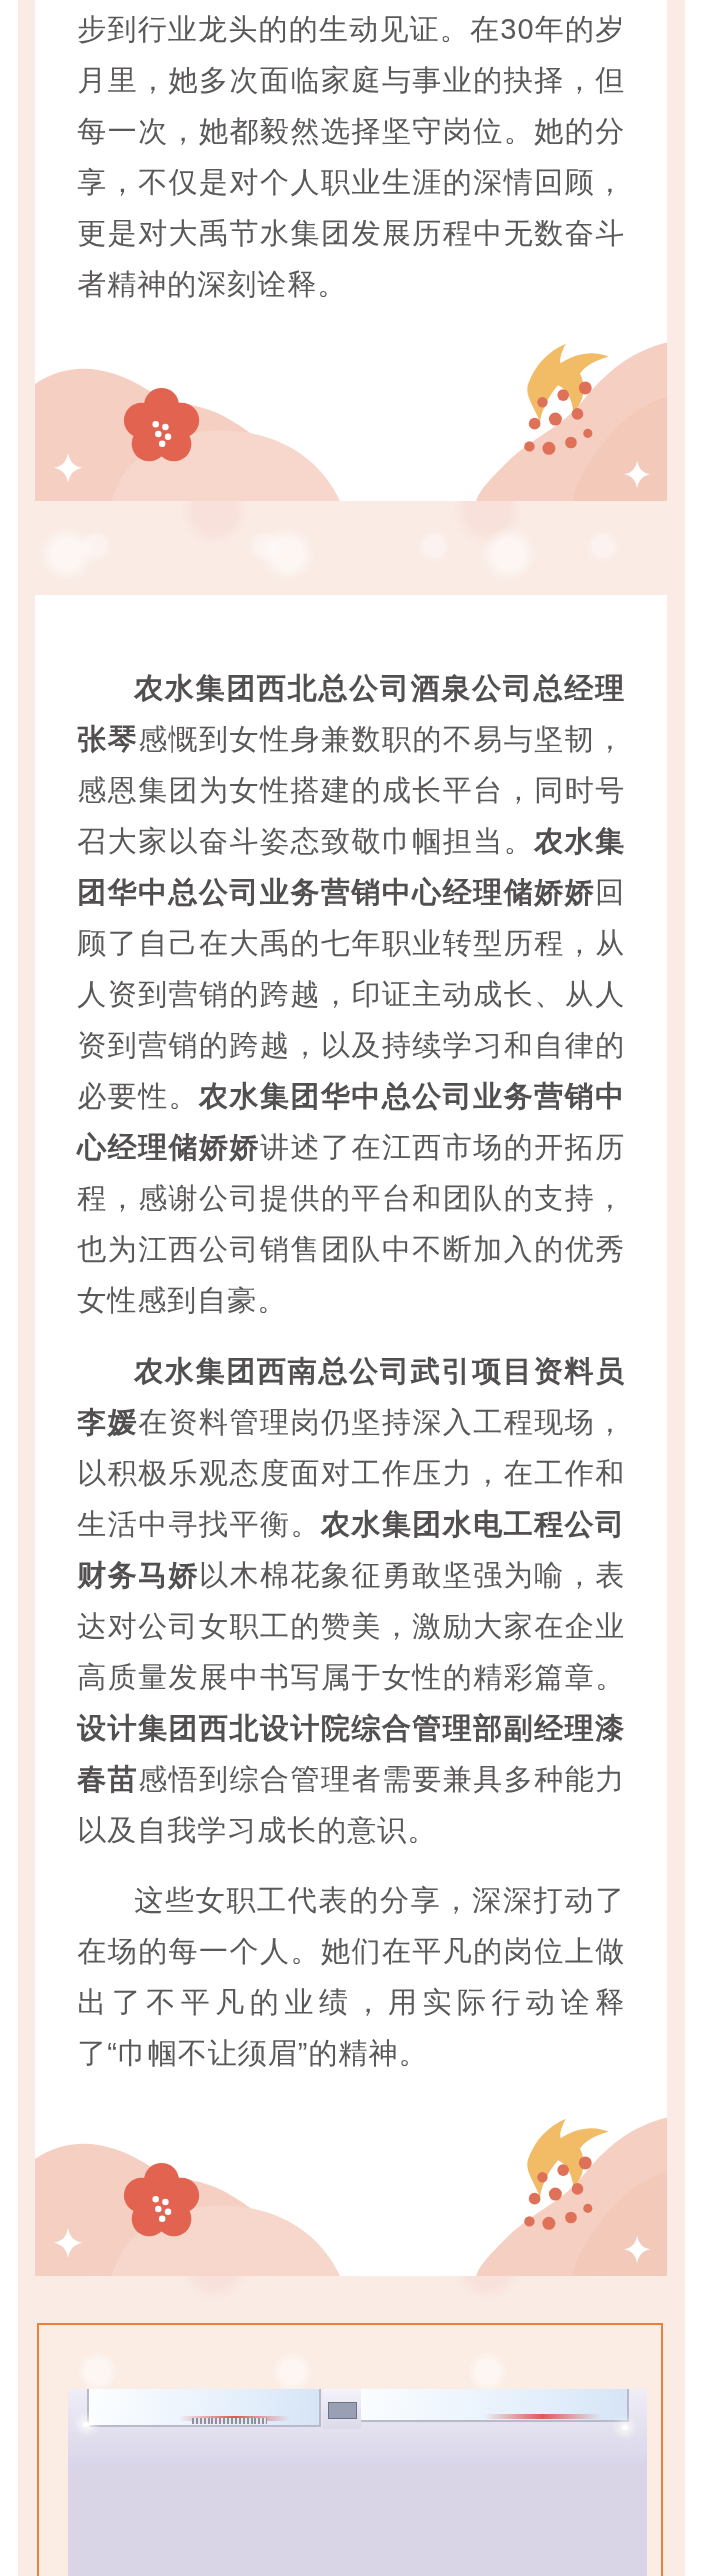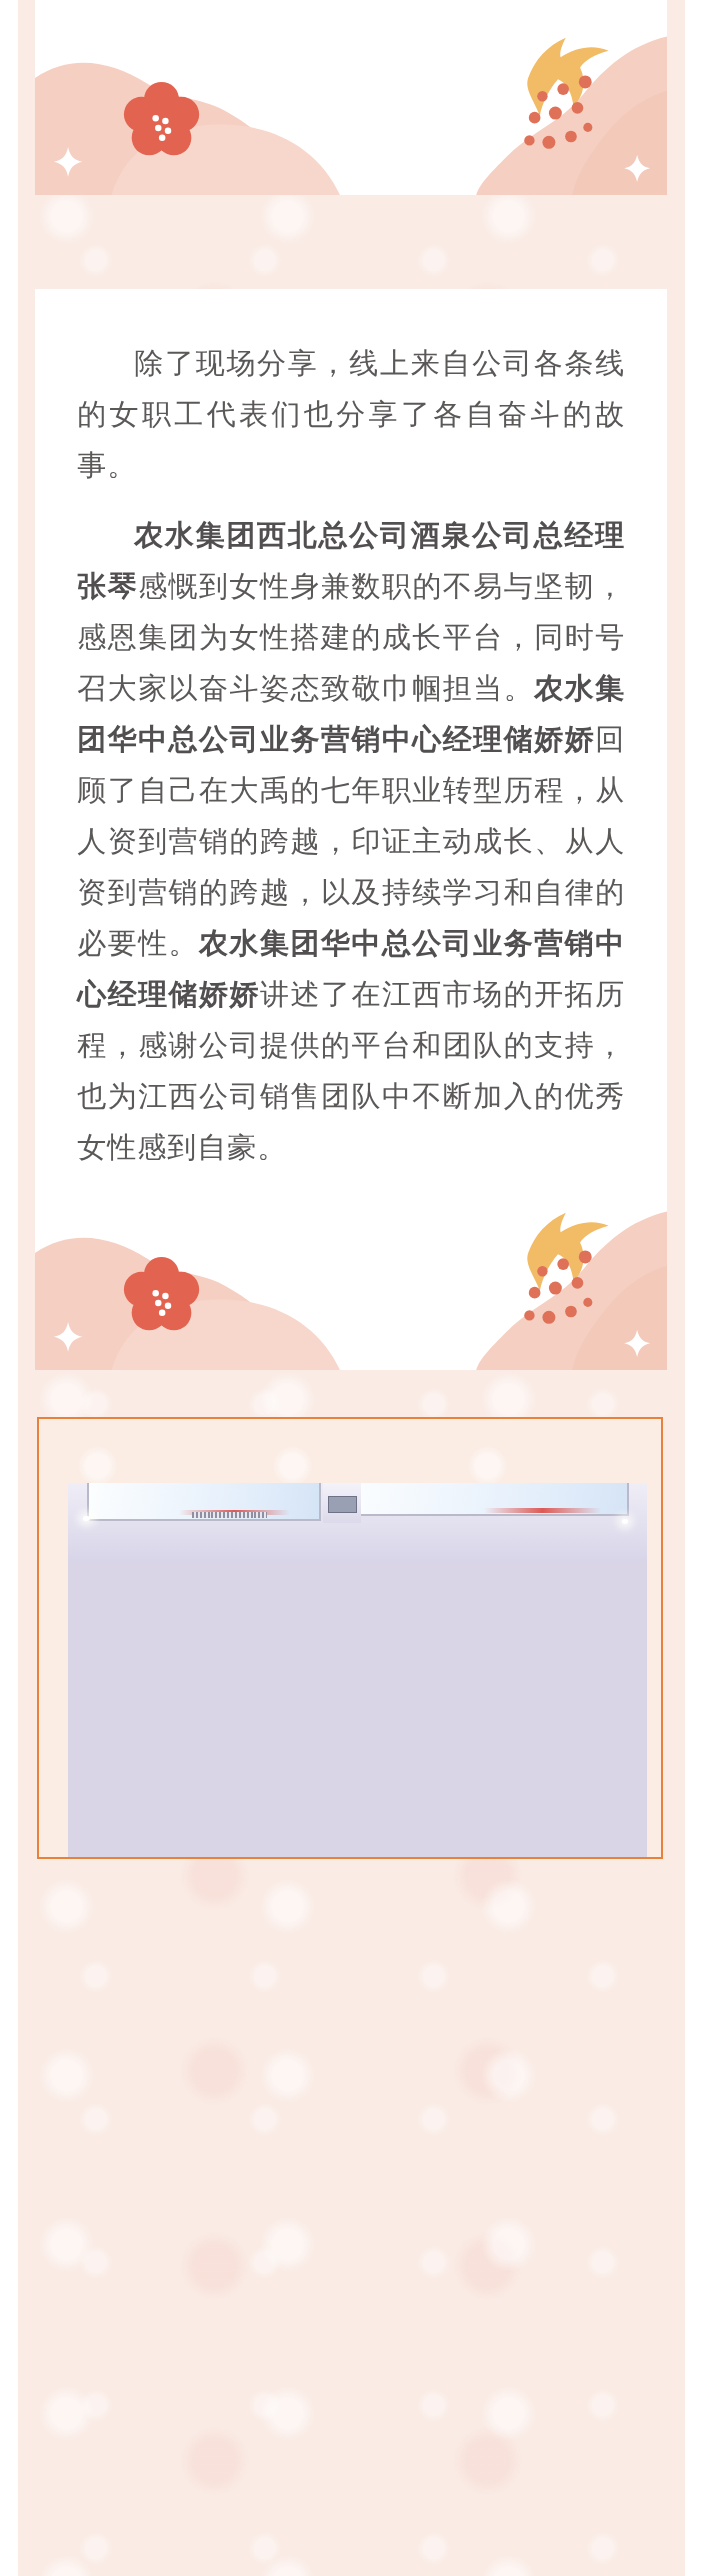--- a/index.html
+++ b/index.html
@@ -67,20 +67,23 @@
   .ph-glow{position:absolute;width:6.5px;height:5.2px;border-radius:50%;background:#ffffff;
     box-shadow:0 0 9px 4.6px rgba(255,255,250,.85);}
 </style>
 </head>
 <body>
 
 <div class="page-wrapper">
 
   <div class="card">
     <div class="card1-pad"></div>
+    <div class="card-text">
+      <p class="para first"><span>步到行业龙头的的生动见证。在30年的岁月里，她多次面临家庭与事业的抉择，但每一次，她都毅然选择坚守岗位。她的分享，不仅是对个人职业生涯的深情回顾，更是对大禹节水集团发展历程中无数奋斗者精神的深刻诠释。</span></p>
+    </div>
 
     <svg class="decor" viewBox="0 0 974 280" preserveAspectRatio="none">
       <path d="M0 100 C 55 62 118 74 172 108 C 214 134 252 128 292 150 C 346 180 386 216 398 280 L 0 280 Z" fill="#F5CFC2"></path>
       <path d="M118 280 C 140 205 210 168 300 172 C 380 176 440 216 470 280 Z" fill="#F7D7CB"></path>
       <path d="M974 36 C 916 50 878 84 844 126 C 810 168 766 182 728 220 C 700 248 686 262 680 280 L 974 280 Z" fill="#F5CFC2"></path>
       <path d="M974 120 C 930 132 898 162 872 196 C 848 228 834 252 828 280 L 974 280 Z" fill="#F3C9BA"></path>
       <g fill="#E26450">
         <circle cx="195" cy="133" r="27"></circle>
           <circle cx="226" cy="156" r="27"></circle>
           <circle cx="214" cy="192" r="27"></circle>
@@ -111,22 +114,23 @@
       <path d="M51 206 c3 14 9 20 22 23 c-13 3 -19 9 -22 23 c-3 -14 -9 -20 -22 -23 c13 -3 19 -9 22 -23 Z" fill="#ffffff"></path>
       <path d="M928 218 c3 13 8 18 20 21 c-12 3 -17 8 -20 21 c-3 -13 -8 -18 -20 -21 c12 -3 17 -8 20 -21 Z" fill="#ffffff"></path>
     </svg>
   </div>
 
   <div class="gap1"></div>
 
   <div class="card">
     <div class="card2-pad"></div>
     <div class="card-text">
-      <p class="para first indent"><span>除了现场分享，线上来自公司各条线的女职工代表们也分享了各自奋斗的故事。</span></p>
       <p class="para indent"><span class="b">农水集团西北总公司酒泉公司总经理张琴</span><span>感慨到女性身兼数职的不易与坚韧，感恩集团为女性搭建的成长平台，同时号召大家以奋斗姿态致敬巾帼担当。</span><span class="b">农水集团华中总公司业务营销中心经理储娇娇</span><span>回顾了自己在大禹的七年职业转型历程，从人资到营销的跨越，印证主动成长、从人资到营销的跨越，以及持续学习和自律的必要性。</span><span class="b">农水集团华中总公司业务营销中心经理储娇娇</span><span>讲述了在江西市场的开拓历程，感谢公司提供的平台和团队的支持，也为江西公司销售团队中不断加入的优秀女性感到自豪。</span></p>
+      <p class="para indent"><span class="b">农水集团西南总公司武引项目资料员李媛</span><span>在资料管理岗仍坚持深入工程现场，以积极乐观态度面对工作压力，在工作和生活中寻找平衡。</span><span class="b">农水集团水电工程公司财务马娇</span><span>以木棉花象征勇敢坚强为喻，表达对公司女职工的赞美，激励大家在企业高质量发展中书写属于女性的精彩篇章。</span><span class="b">设计集团西北设计院综合管理部副经理漆春苗</span><span>感悟到综合管理者需要兼具多种能力以及自我学习成长的意识。</span></p>
+      <p class="para indent"><span>这些女职工代表的分享，深深打动了在场的每一个人。她们在平凡的岗位上做出了不平凡的业绩，用实际行动诠释了“巾帼不让须眉”的精神。</span></p>
     </div>
     <svg class="decor decor-2" viewBox="0 0 974 280" preserveAspectRatio="none">
       <path d="M0 100 C 55 62 118 74 172 108 C 214 134 252 128 292 150 C 346 180 386 216 398 280 L 0 280 Z" fill="#F5CFC2"></path>
       <path d="M118 280 C 140 205 210 168 300 172 C 380 176 440 216 470 280 Z" fill="#F7D7CB"></path>
       <path d="M974 36 C 916 50 878 84 844 126 C 810 168 766 182 728 220 C 700 248 686 262 680 280 L 974 280 Z" fill="#F5CFC2"></path>
       <path d="M974 120 C 930 132 898 162 872 196 C 848 228 834 252 828 280 L 974 280 Z" fill="#F3C9BA"></path>
       <g fill="#E26450">
         <circle cx="195" cy="133" r="27"></circle>
           <circle cx="226" cy="156" r="27"></circle>
           <circle cx="214" cy="192" r="27"></circle>

